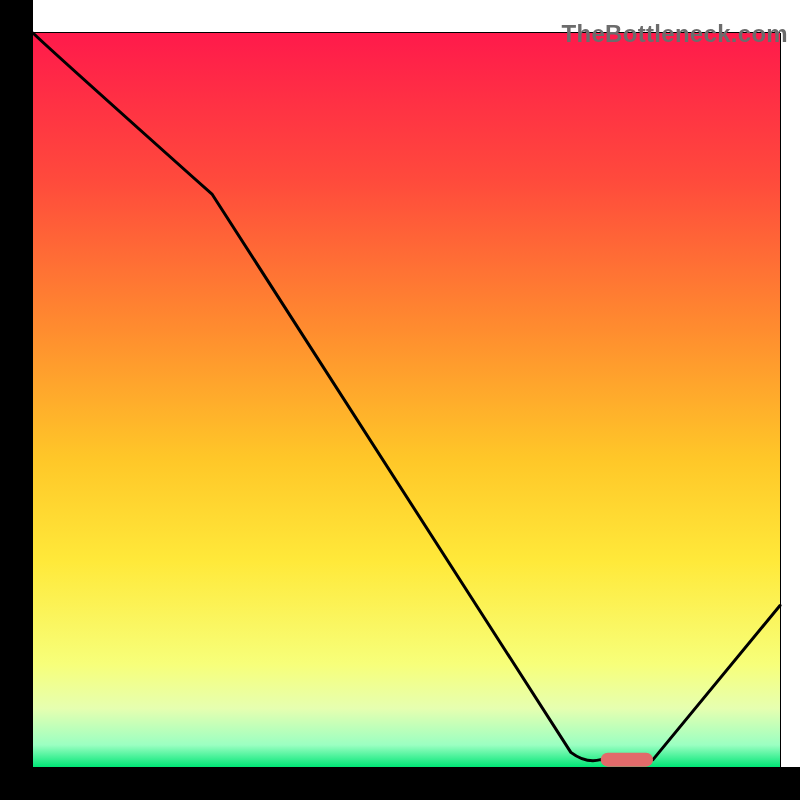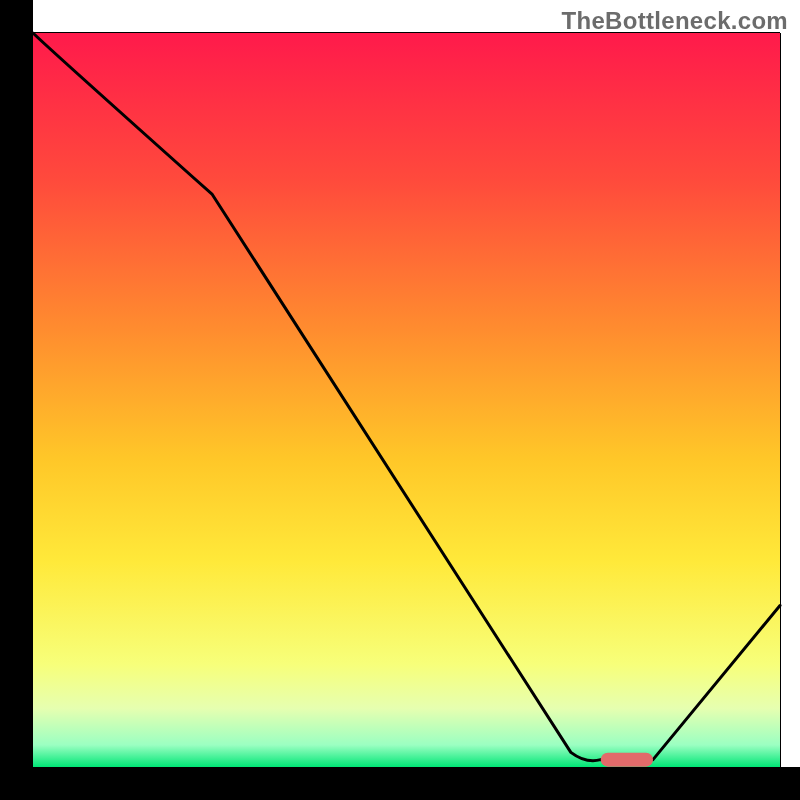--- a/index.html
+++ b/index.html
@@ -10,21 +10,21 @@
     background: #ffffff;
     font-family: Arial, Helvetica, sans-serif;
   }
   .wrap {
     position: relative;
     width: 800px;
     height: 800px;
   }
   .watermark {
     position: absolute;
-    top: 7px;
+    top: 20px;
     right: 12px;
     font-size: 24px;
     font-weight: 600;
     color: #6c6c6c;
     letter-spacing: 0.3px;
     z-index: 5;
   }
   svg {
     display: block;
     position: absolute;

